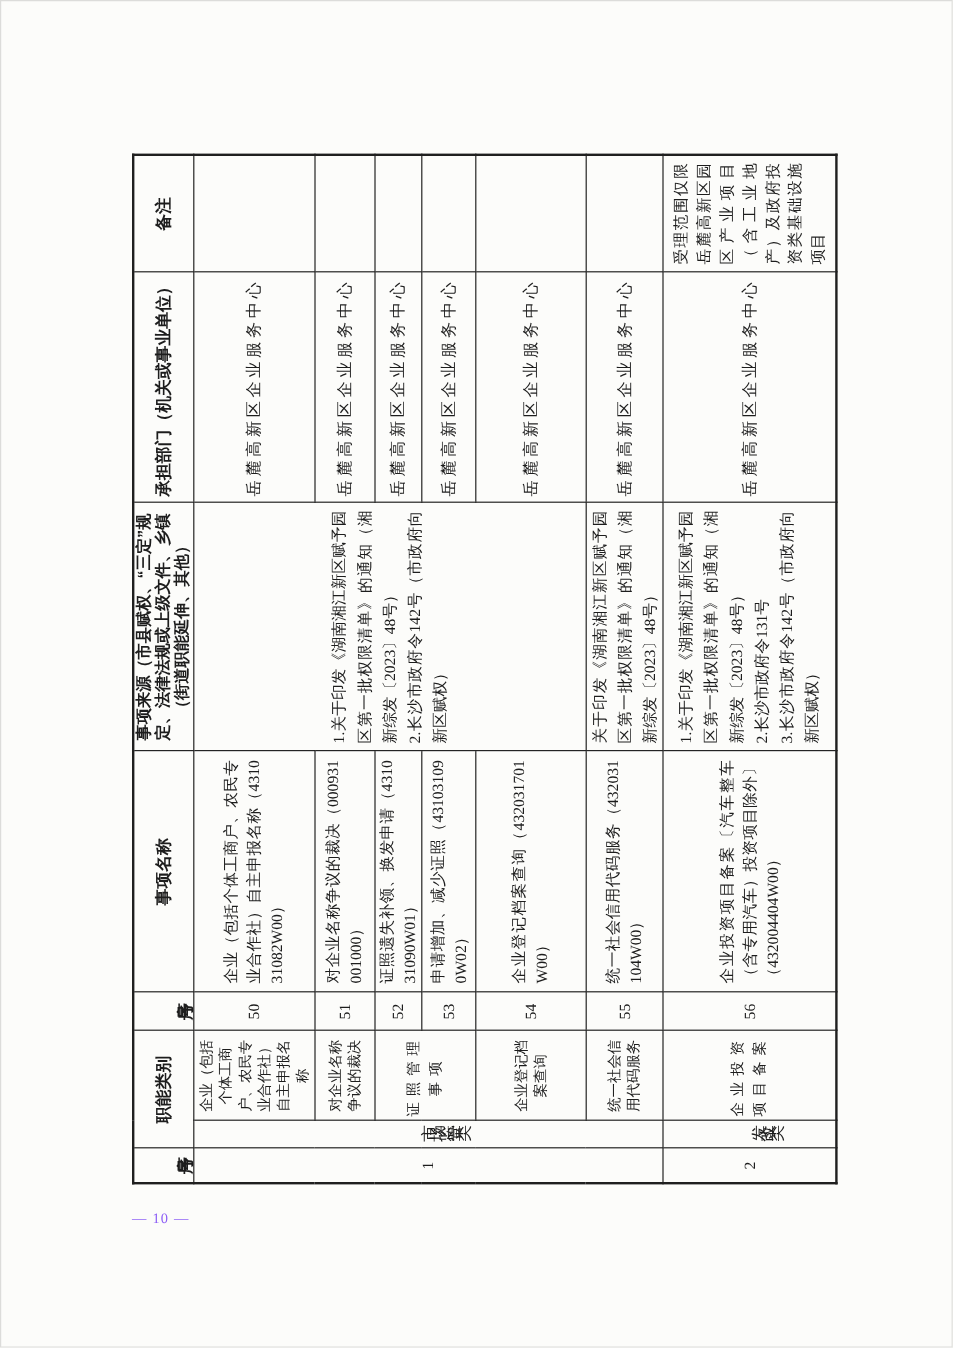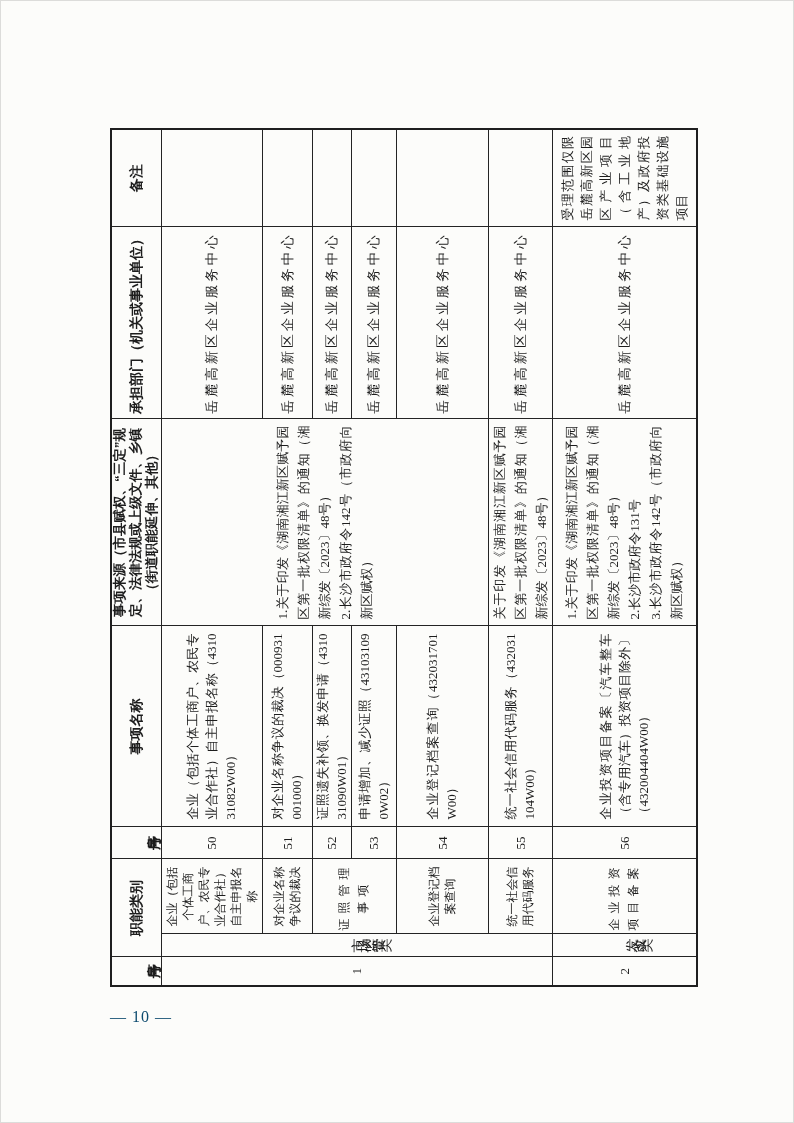--- a/index.html
+++ b/index.html
@@ -31,22 +31,22 @@
   td.vcat  { letter-spacing:7px; padding:8px 0; font-size:14px; }
   td.num   { font-size:13px; }
   td.subcat{ font-size:12px; line-height:16px; padding:2px 3px; }
   td.subcat.sparse { letter-spacing:5px; line-height:19px; }
   td.name  { text-align:justify; padding:0 7px; font-size:13px; line-height:19px; }
   td.source{ text-align:justify; padding:0 6px; font-size:13px; line-height:21px;
              white-space:pre-line; }
   td.dept  { font-size:13.5px; letter-spacing:3px; padding:0 1px; }
   td.remark{ text-align:justify; padding:0 6px; font-size:13px; line-height:19px; }
 
-  .footer { position:absolute; left:110px; top:1008px; font-size:16px;
-            letter-spacing:1px; color:#0c4a6e; }
+  .footer { position:absolute; left:110px; top:1008px; font-size:12px;
+            letter-spacing:1px; color:#8b5cf6; }
 </style>
 </head>
 <body>
 
 <div class="page">
 
   <div class="rotor">
     <div class="land">
 
       <table class="tbl">

